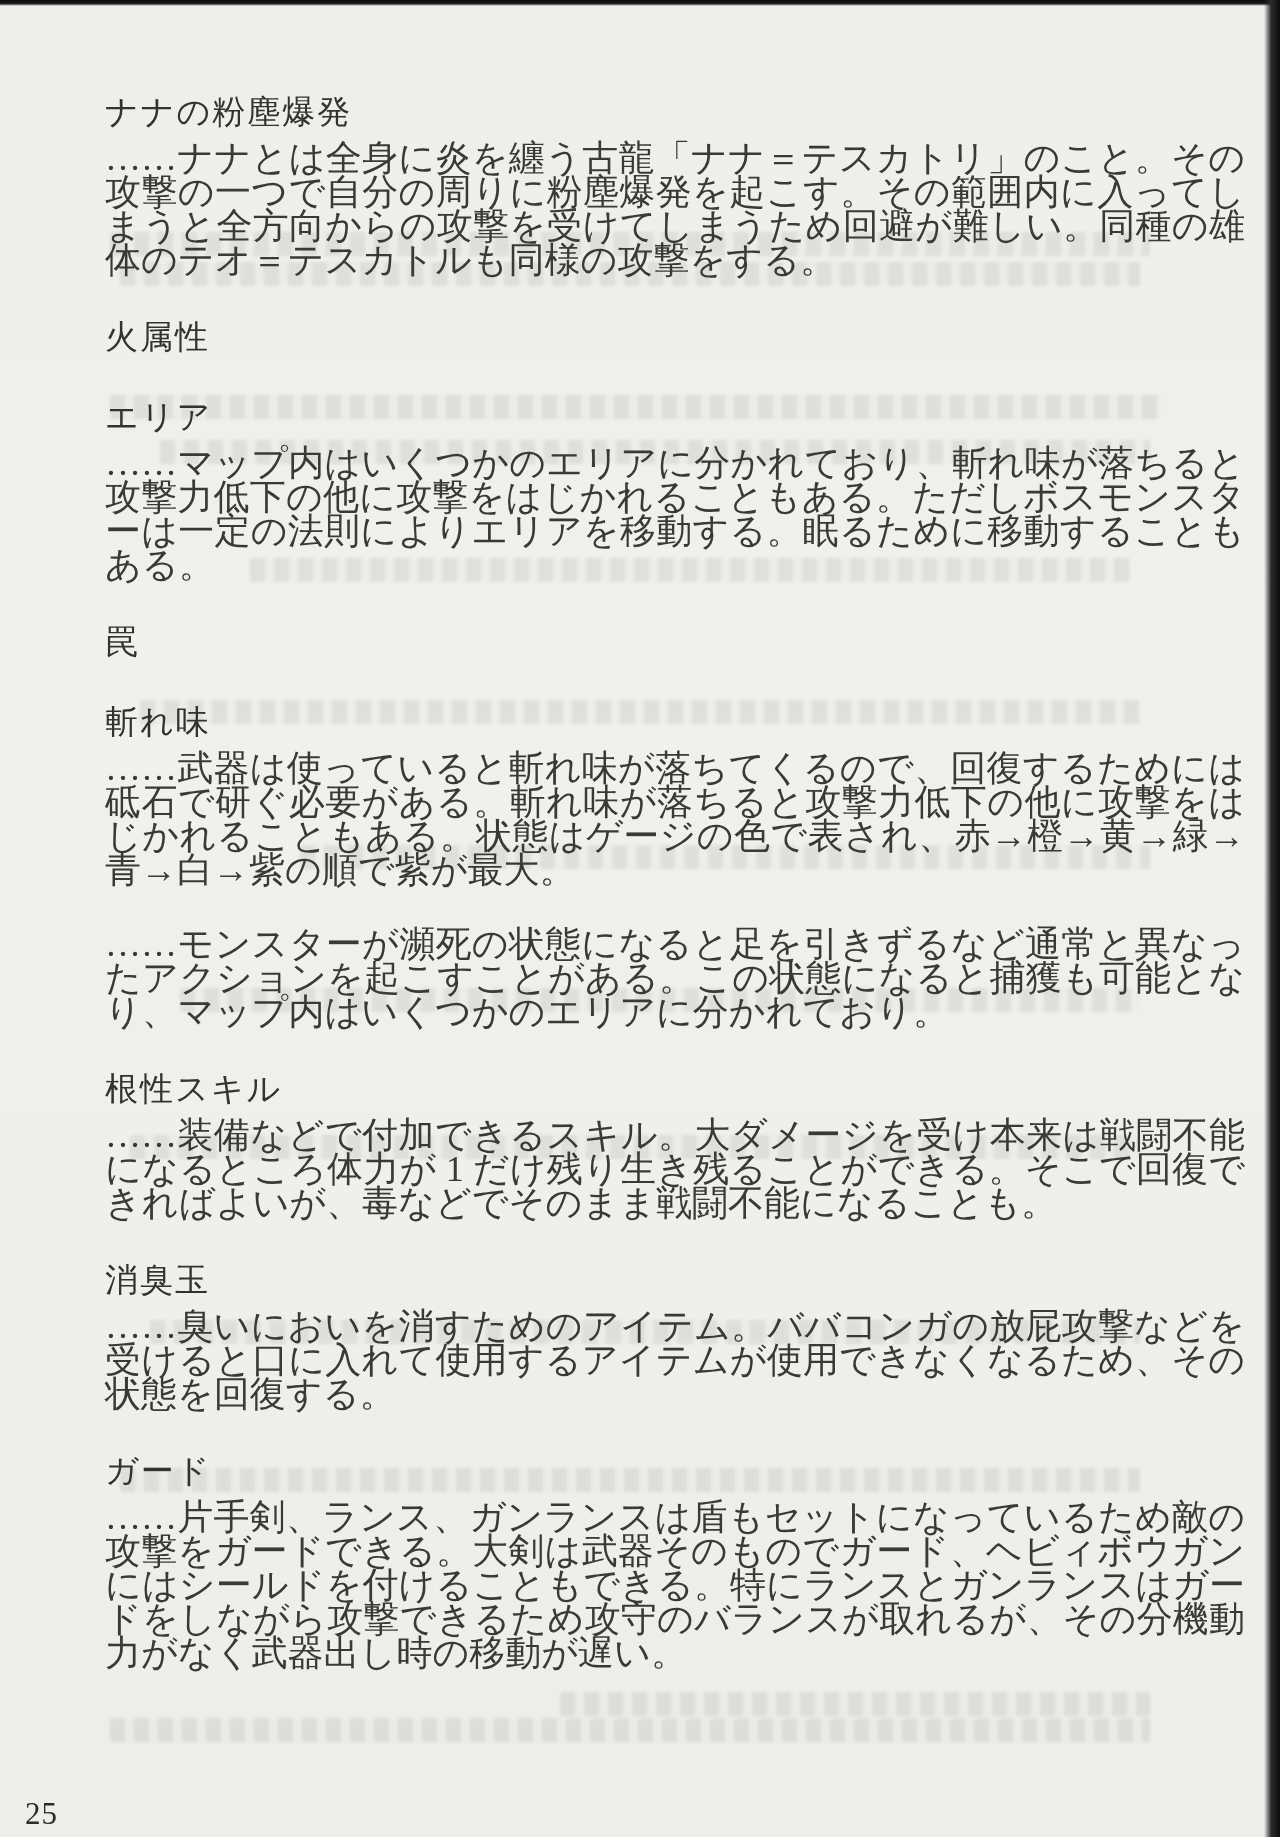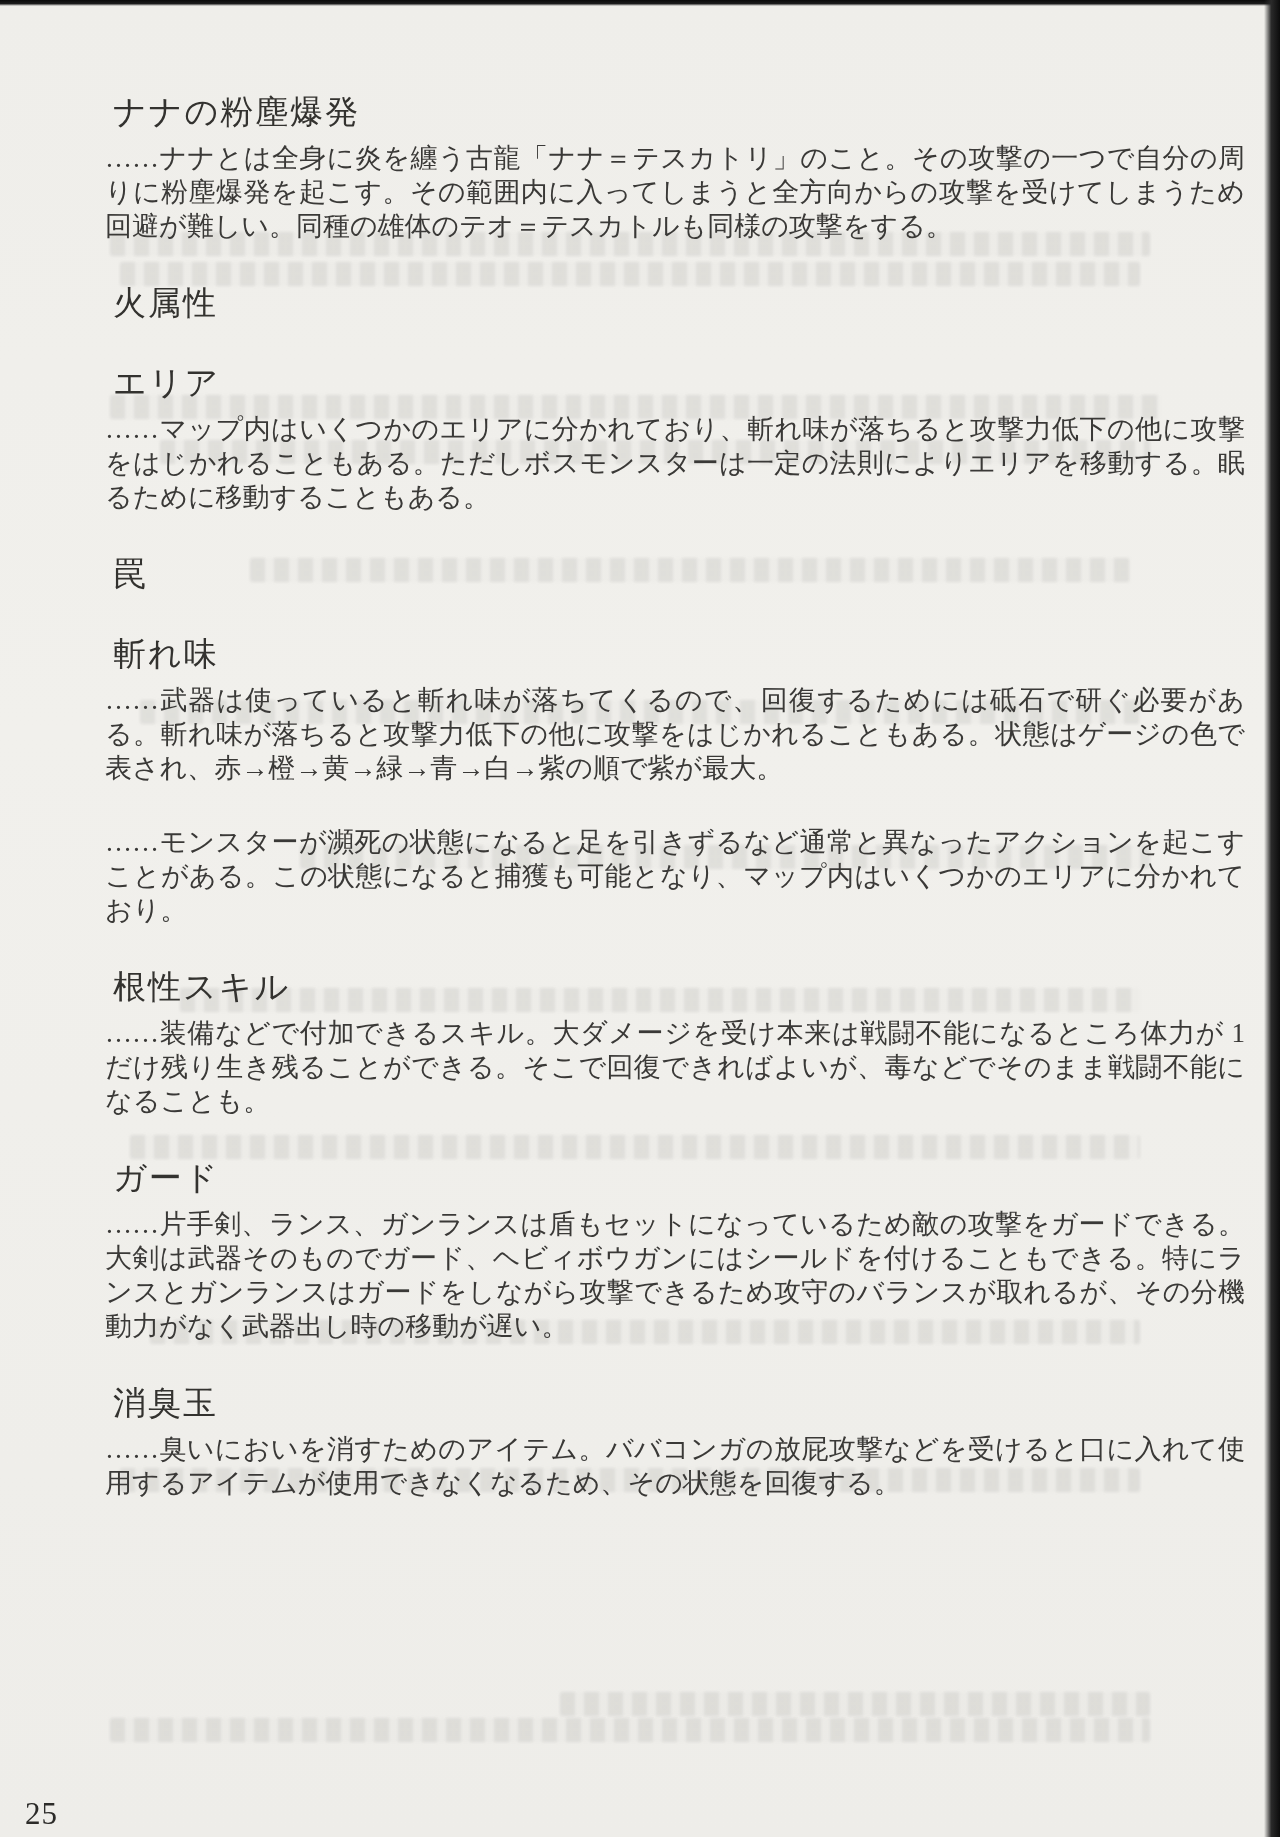--- a/index.html
+++ b/index.html
@@ -23,25 +23,25 @@
     position:absolute;top:0;right:0;width:16px;height:1837px;
     background:linear-gradient(270deg,#0c0c0c 0%,#2a2a2a 55%,rgba(40,40,40,0) 100%);
   }
   .content{
     position:absolute;left:105px;top:92px;width:1140px;
     color:#2f2e2c;
   }
   .section{margin:0 0 40px 0;}
   .term-heading{
     font-size:33px;line-height:40px;font-weight:400;
-    margin:0 0 9px 8px;color:#33322f;
+    margin:0 0 9px 0;color:#33322f;
     letter-spacing:2px;
   }
   .term-body{
-    font-size:27px;line-height:34px;margin:0;
+    font-size:36px;line-height:34px;margin:0;
     color:#3a3937;
     text-align:justify;text-justify:inter-ideograph;
     letter-spacing:0px;
   }
   .page-number{
     position:absolute;left:25px;top:1796px;
     font-size:31px;color:#2c2b29;letter-spacing:1px;text-align:center;
   }
   
   .ghost{
@@ -100,27 +100,27 @@
     <section class="section">
       <p class="term-body">……モンスターが瀕死の状態になると足を引きずるなど通常と異なったアクションを起こすことがある。この状態になると捕獲も可能となり、マップ内はいくつかのエリアに分かれており。</p>
     </section>
 
     <section class="section">
       <h2 class="term-heading">根性スキル</h2>
       <p class="term-body">……装備などで付加できるスキル。大ダメージを受け本来は戦闘不能になるところ体力が 1 だけ残り生き残ることができる。そこで回復できればよいが、毒などでそのまま戦闘不能になることも。</p>
     </section>
 
     <section class="section">
-      <h2 class="term-heading">ガード</h2>
-      <p class="term-body">……片手剣、ランス、ガンランスは盾もセットになっているため敵の攻撃をガードできる。大剣は武器そのものでガード、ヘビィボウガンにはシールドを付けることもできる。特にランスとガンランスはガードをしながら攻撃できるため攻守のバランスが取れるが、その分機動力がなく武器出し時の移動が遅い。</p>
+      <h2 class="term-heading">消臭玉</h2>
+      <p class="term-body">……臭いにおいを消すためのアイテム。ババコンガの放屁攻撃などを受けると口に入れて使用するアイテムが使用できなくなるため、その状態を回復する。</p>
     </section>
 
     <section class="section">
-      <h2 class="term-heading">消臭玉</h2>
-      <p class="term-body">……臭いにおいを消すためのアイテム。ババコンガの放屁攻撃などを受けると口に入れて使用するアイテムが使用できなくなるため、その状態を回復する。</p>
+      <h2 class="term-heading">ガード</h2>
+      <p class="term-body">……片手剣、ランス、ガンランスは盾もセットになっているため敵の攻撃をガードできる。大剣は武器そのものでガード、ヘビィボウガンにはシールドを付けることもできる。特にランスとガンランスはガードをしながら攻撃できるため攻守のバランスが取れるが、その分機動力がなく武器出し時の移動が遅い。</p>
     </section>
 
   </div>
 
   <div class="page-number">25</div>
 
   <div class="scan-edge-top"></div>
   <div class="scan-edge-right"></div>
 </div>
 

